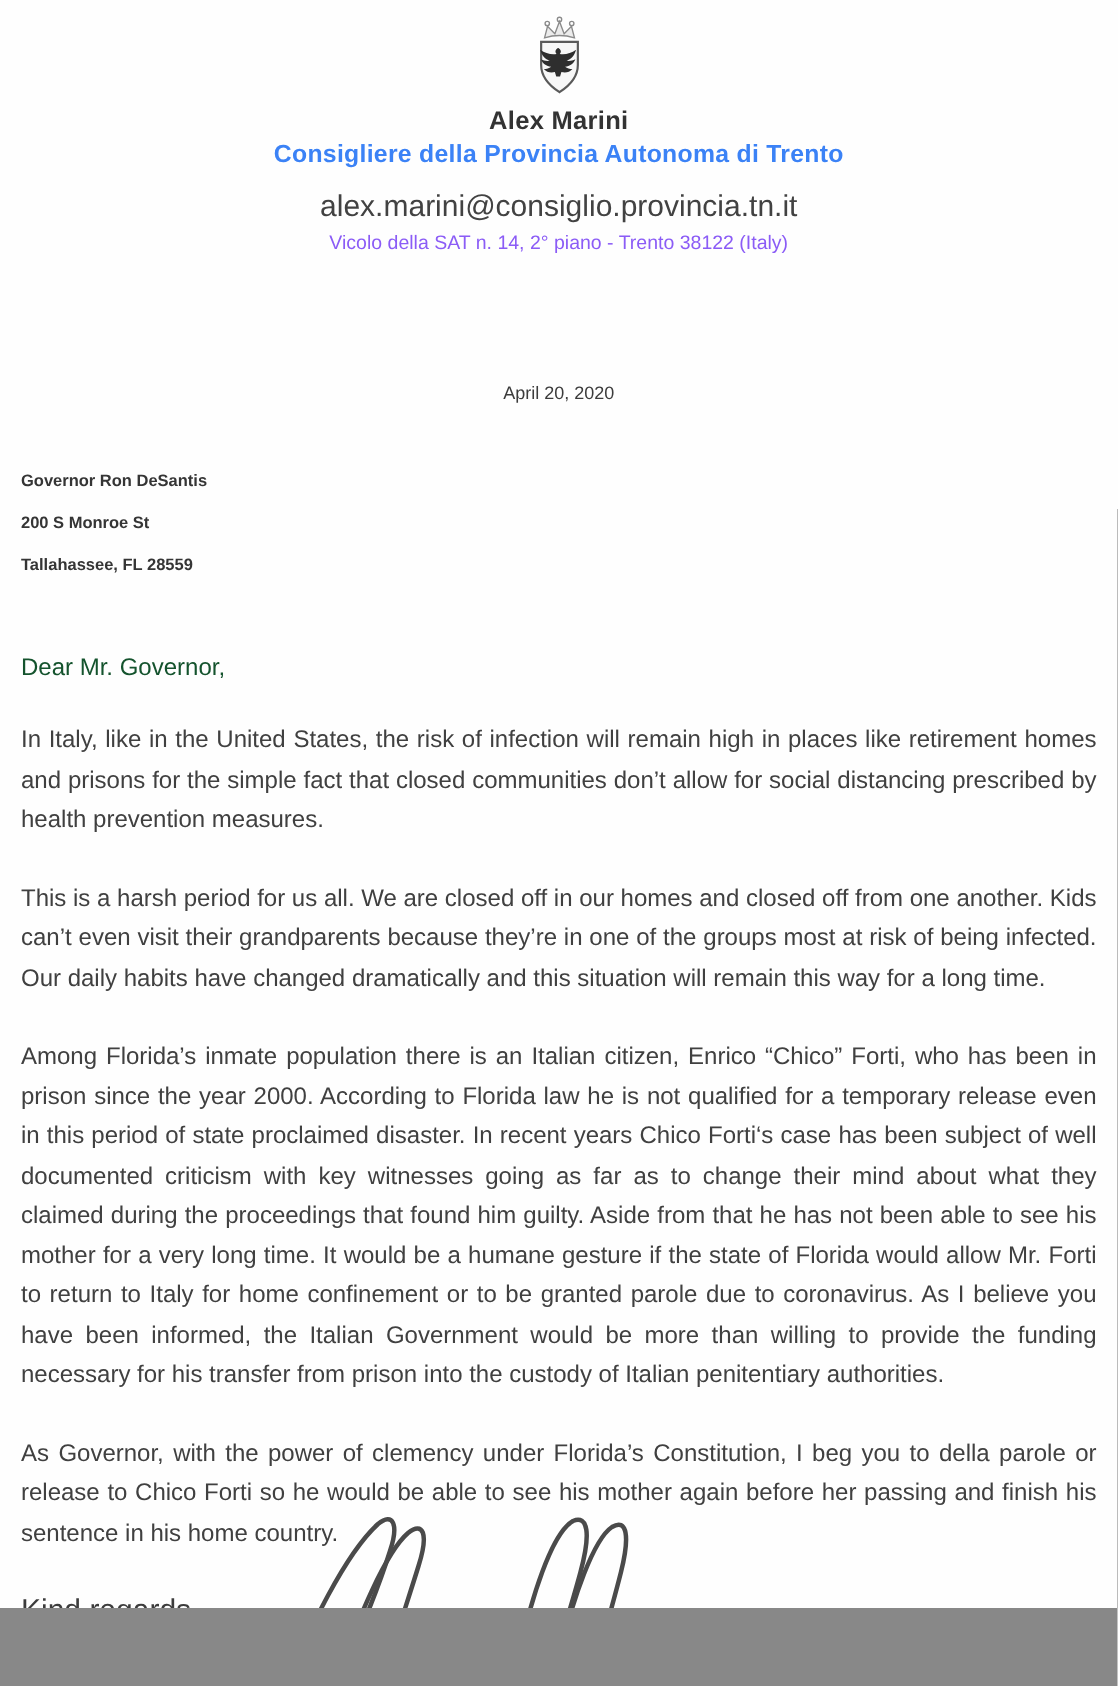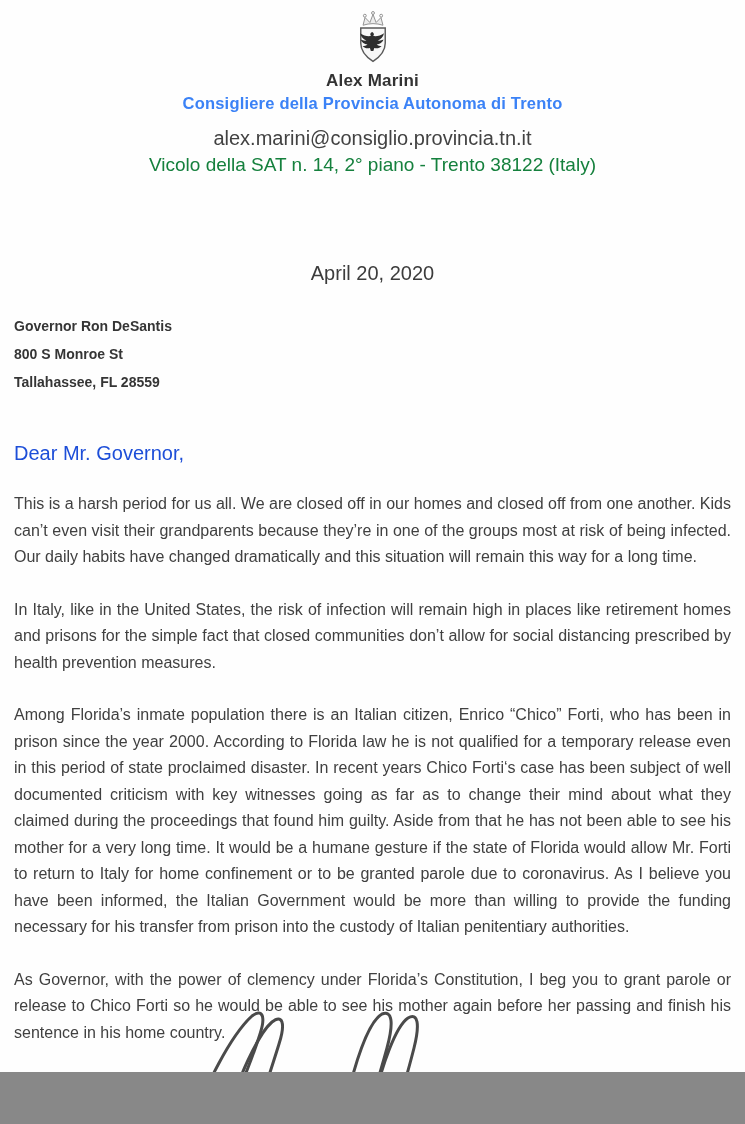--- a/index.html
+++ b/index.html
@@ -24,39 +24,39 @@
     letter-spacing: .2px;
   }
   .hdr-title {
     margin-top: 3px;
     font-size: 16.5px;
     font-weight: bold;
     color: #3b82f6;
     letter-spacing: .2px;
   }
   .hdr-email { margin-top: 14px; font-size: 20px; color: #424242; }
-  .hdr-addr  { margin-top: 4px;  font-size: 19px; color: #15803d; }
+  .hdr-addr  { margin-top: 4px;  font-size: 13px; color: #8b5cf6; }
   .date-line {
     margin-top: 86px;
     text-align: center;
-    font-size: 20px;
+    font-size: 12px;
     color: #3c3c3c;
   }
   .content { padding: 0 14px; }
   .recipient {
-    margin-top: 27px;
-    font-size: 14px;
+    margin-top: 38px;
+    font-size: 11px;
     font-weight: bold;
     line-height: 28px;
     color: #353535;
   }
   .salutation {
     margin-top: 46px;
-    font-size: 20px;
-    color: #1d4ed8;
+    font-size: 16px;
+    color: #14532d;
   }
   .body-para {
     margin-top: 26px;
     font-size: 16px;
     line-height: 26.5px;
     text-align: justify;
     color: #404040;
   }
   .closing {
     margin-top: 27px;
@@ -102,30 +102,30 @@
     <div class="hdr-email">alex.marini@consiglio.provincia.tn.it</div>
     <div class="hdr-addr">Vicolo della SAT n. 14, 2° piano  - Trento 38122 (Italy)</div>
   </div>
 
   <div class="date-line">April 20, 2020</div>
 
   <div class="content">
 
     <div class="recipient">
       <div>Governor Ron DeSantis</div>
-      <div>800 S Monroe St</div>
+      <div>200 S Monroe St</div>
       <div>Tallahassee, FL 28559</div>
     </div>
 
     <div class="salutation">Dear Mr. Governor,</div>
 
+    <p class="body-para">In Italy, like in the United States, the risk of infection will remain high in places like retirement homes and prisons for the simple fact that closed communities don’t allow for social distancing prescribed by health prevention measures.</p>
     <p class="body-para">This is a harsh period for us all. We are closed off in our homes and closed off from one another. Kids can’t even visit their grandparents because they’re in one of the groups most at risk of being infected. Our daily habits have changed dramatically and this situation will remain this way for a long time.</p>
-    <p class="body-para">In Italy, like in the United States, the risk of infection will remain high in places like retirement homes and prisons for the simple fact that closed communities don’t allow for social distancing prescribed by health prevention measures.</p>
     <p class="body-para">Among Florida’s inmate population there is an Italian citizen, Enrico “Chico” Forti, who has been in prison since the year 2000. According to Florida law he is not qualified for a temporary release even in this period of state proclaimed disaster. In recent years Chico Forti‘s case has been subject of well documented criticism with key witnesses going as far as to change their mind about what they claimed during the proceedings that found him guilty. Aside from that he has not been able to see his mother for a very long time. It would be a humane gesture if the state of Florida would allow Mr. Forti to return to Italy for home confinement or to be granted parole due to coronavirus. As I believe you have been informed, the Italian Government would be more than willing to provide the funding necessary for his transfer from prison into the custody of Italian penitentiary authorities.</p>
-    <p class="body-para">As Governor, with the power of clemency under Florida’s Constitution, I beg you to grant parole or release to Chico Forti so he would be able to see his mother again before her passing and finish his sentence in his home country.</p>
+    <p class="body-para">As Governor, with the power of clemency under Florida’s Constitution, I beg you to della parole or release to Chico Forti so he would be able to see his mother again before her passing and finish his sentence in his home country.</p>
 
     <div class="closing">Kind regards,</div>
 
     <div class="sig-block">
       <div>Mr. Alex Marini</div>
 
     </div>
   </div>
 
   <svg class="sig-scribble" width="410" height="116" viewBox="0 0 410 116" aria-hidden="true">

